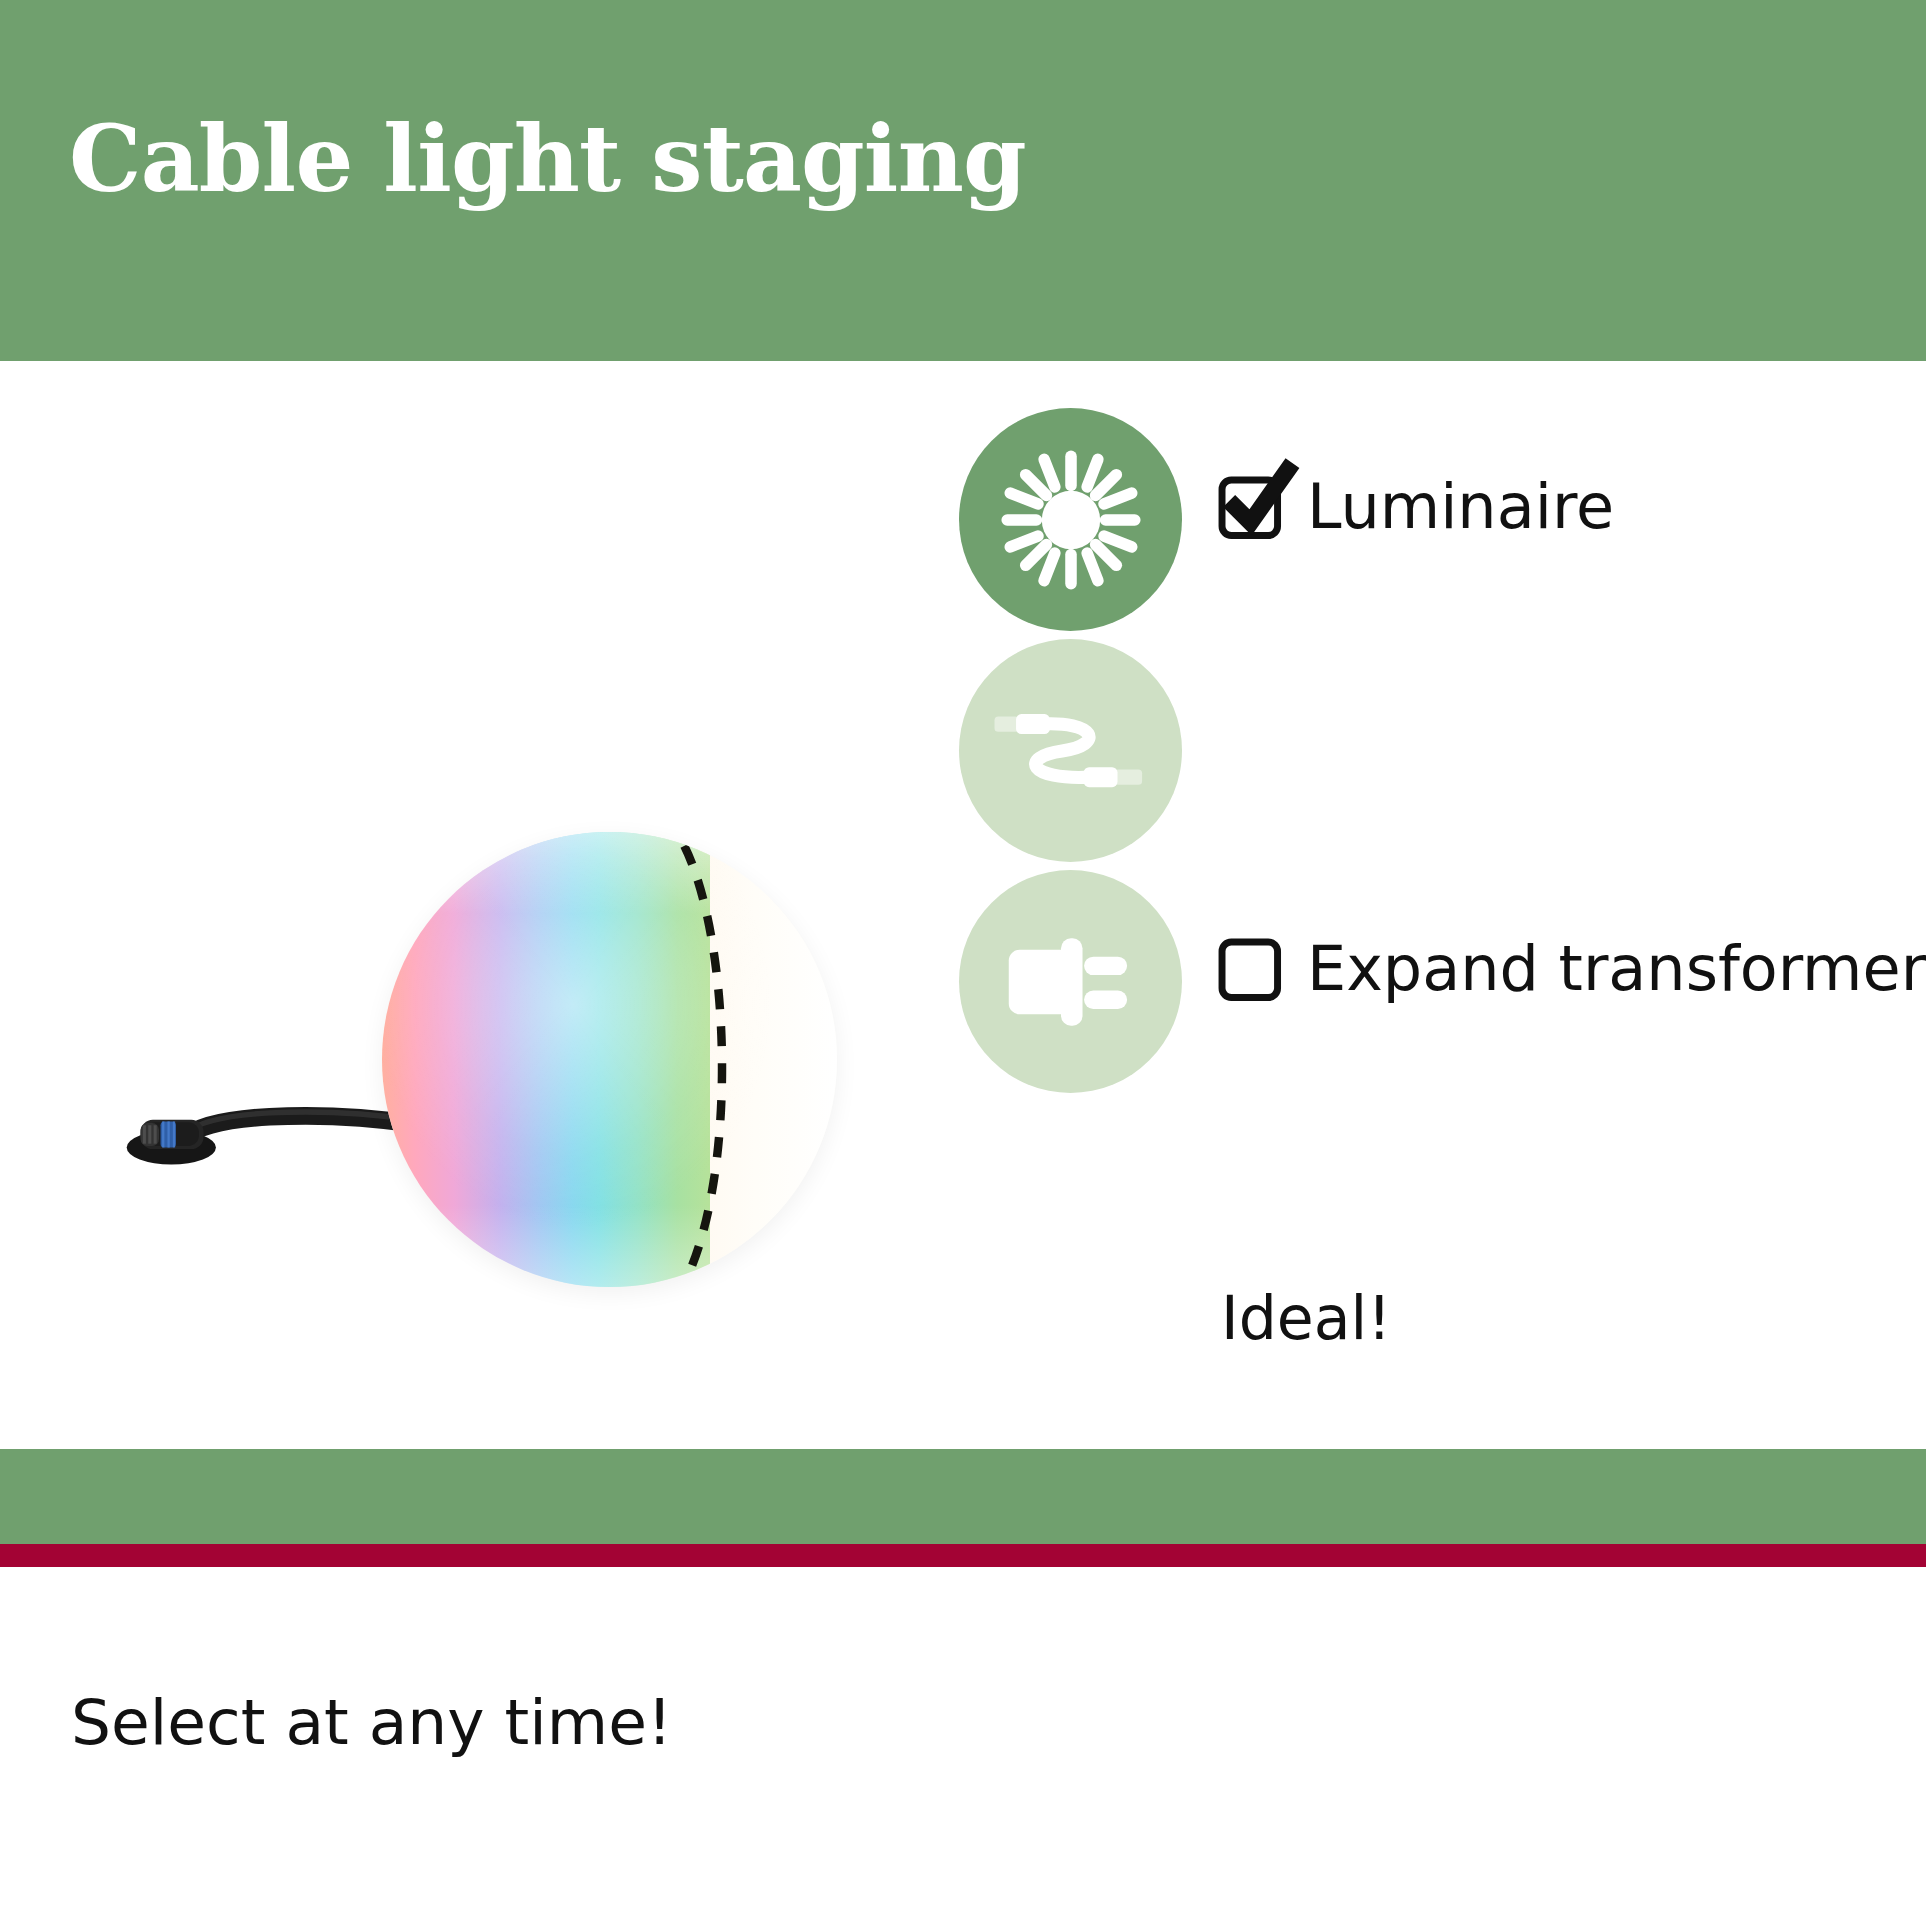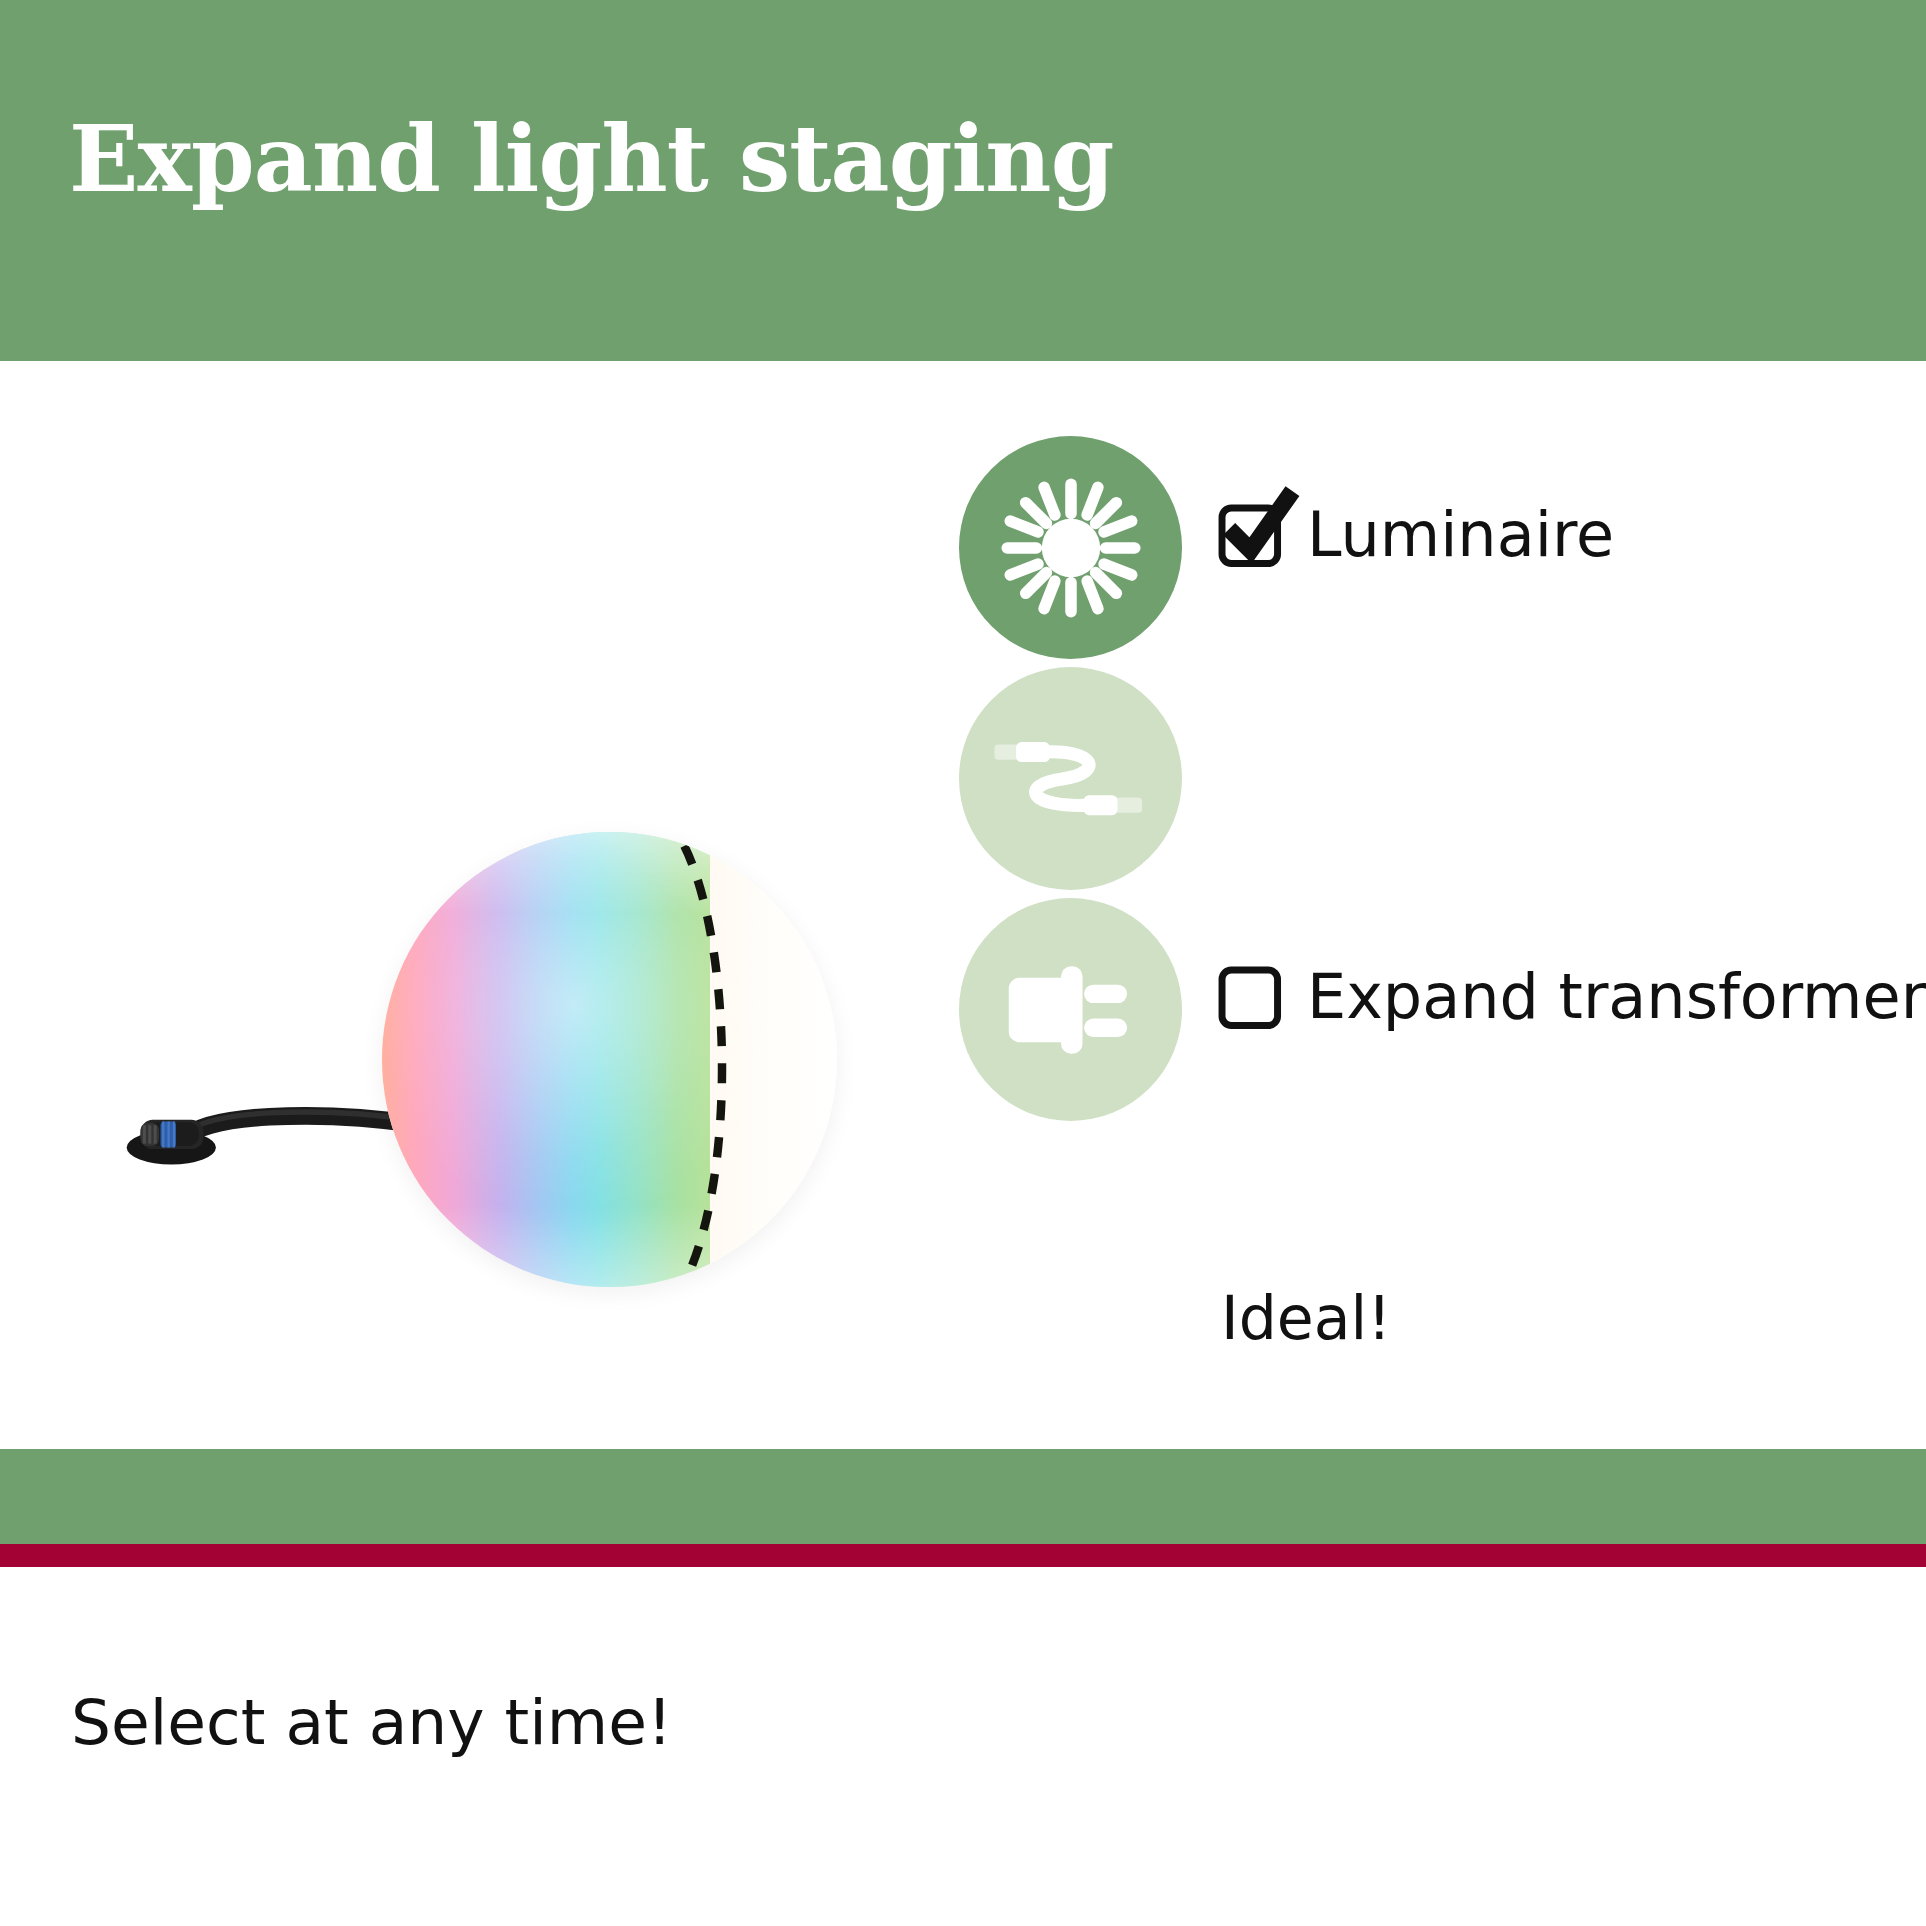--- a/index.html
+++ b/index.html
@@ -136,21 +136,21 @@
     background: linear-gradient(to right,
       #fffaf2 0%, #fffdf8 40%, #ffffff 100%);
   }
 
   .globe-divider { position: absolute; inset: 0; }
 
   
   .checklist {
     position: absolute;
     left: 959px;
-    top: 436px;
+    top: 408px;
     width: 955px;
   }
 
   .check-row {
     position: relative;
     height: 231px;
   }
 
   .icon-circle {
     position: absolute;
@@ -233,21 +233,21 @@
     color: #111111;
     white-space: nowrap;
   }
 </style>
 </head>
 <body>
 
 <div id="page">
 
   <div class="header-band"></div>
-  <div class="header-title">Expand light staging</div>
+  <div class="header-title">Cable light staging</div>
 
   <div class="product-area">
 
     <svg class="cable" width="432" height="100" viewBox="0 0 560 130">
       <path d="M 545 98 C 470 52, 300 34, 190 40 C 120 44, 92 56, 82 66" fill="none" stroke="#1b1b1b" stroke-width="23" stroke-linecap="round"></path>
       <path d="M 545 98 C 470 52, 300 34, 190 40 C 120 44, 92 56, 82 66" fill="none" stroke="#4a4a4a" stroke-width="7" stroke-linecap="round" opacity="0.45" transform="translate(0,-5)"></path>
 
       <g>
         <ellipse cx="62" cy="80" rx="58" ry="22" fill="#161616"></ellipse>
         <rect x="22" y="44" width="82" height="38" rx="16" fill="#252525"></rect>

